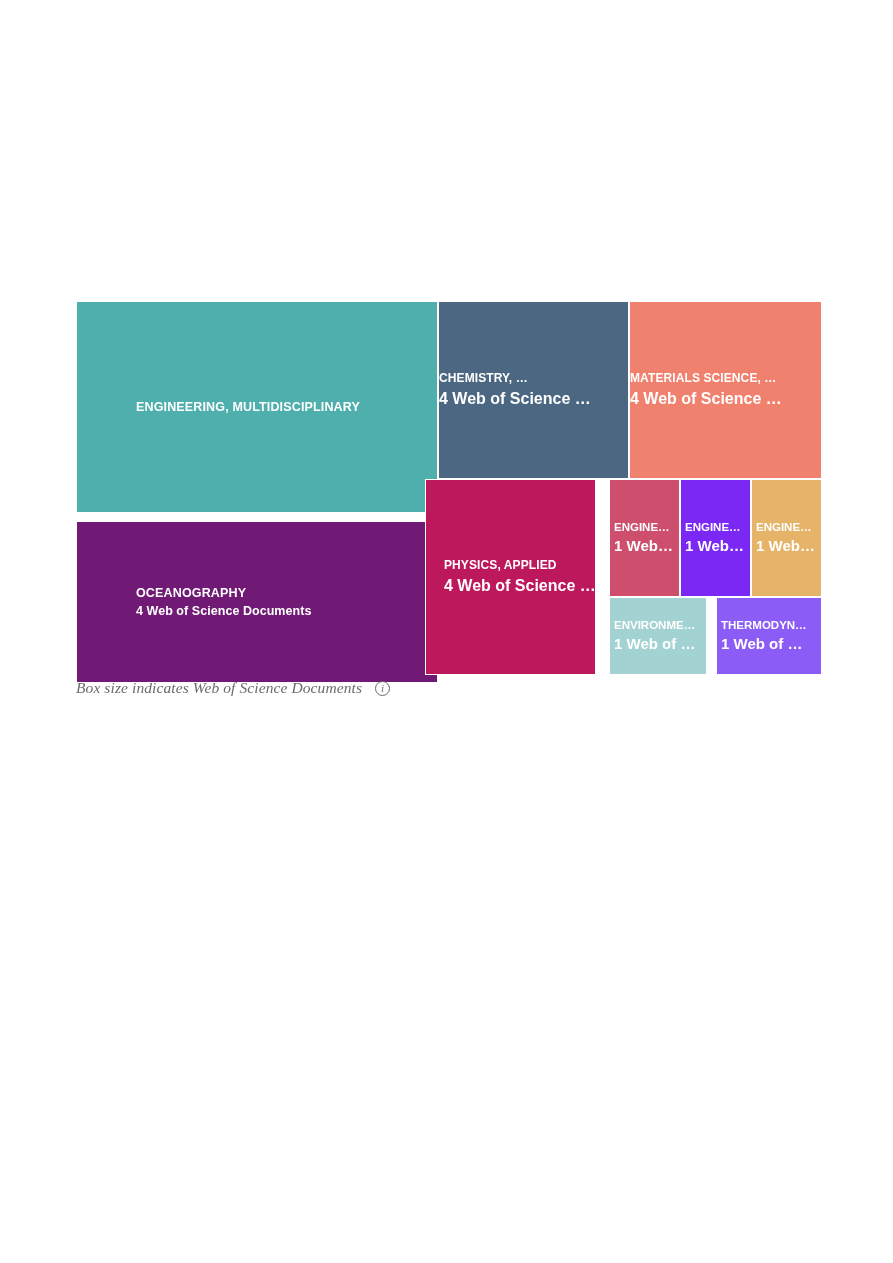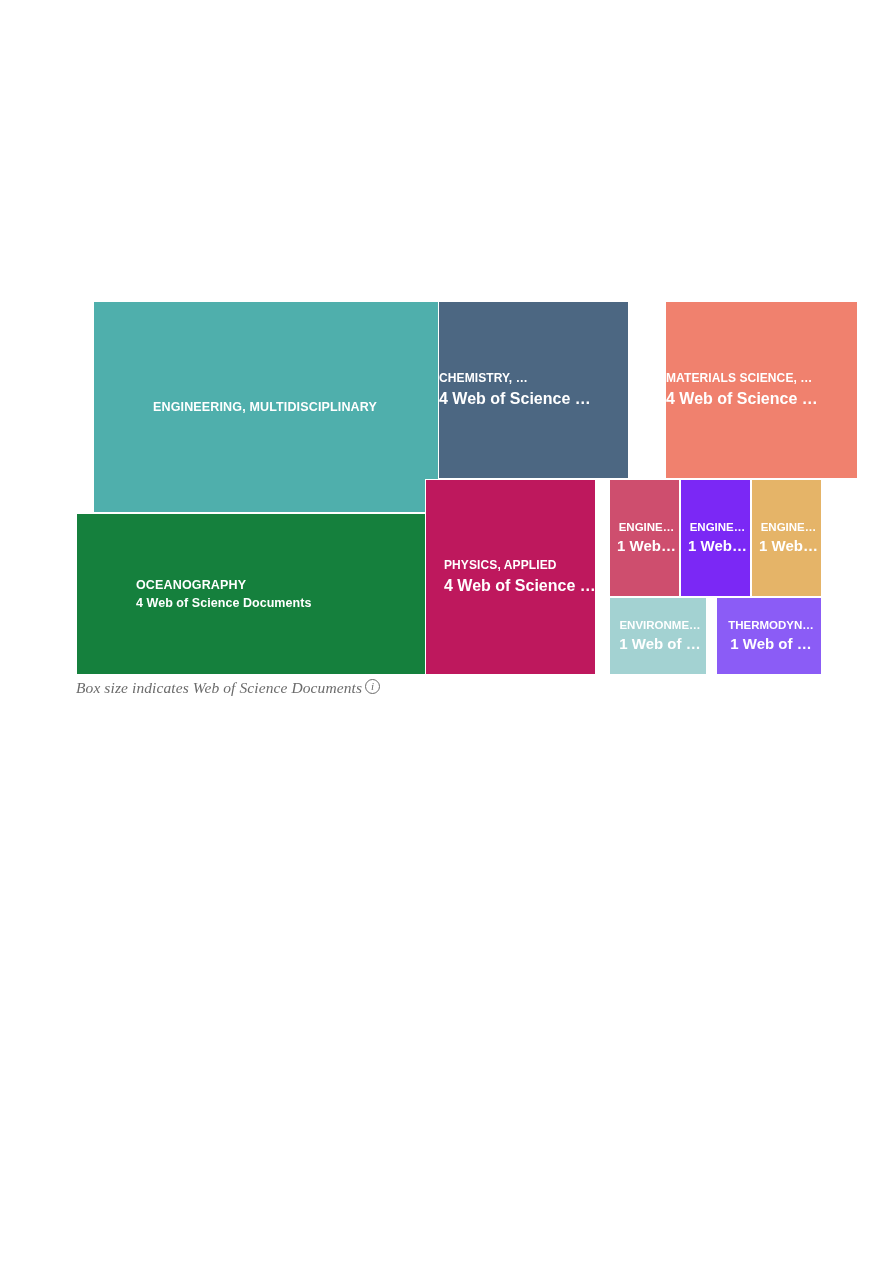--- a/index.html
+++ b/index.html
@@ -54,28 +54,29 @@
   .t-lg .tile-label { font-size: 12.5px; letter-spacing: 0.15px; }
   .t-lg .tile-value { font-size: 12.5px; letter-spacing: 0.05px; }
   .t-md .tile-label { font-size: 12px; letter-spacing: 0.1px; }
   .t-md .tile-value { font-size: 16px; }
   .t-sm .tile-label { font-size: 11.5px; }
   .t-sm .tile-value { font-size: 15px; }
 
   .pad-lg { padding-left: 59px; }
   .pad-md { }
   .pad-sm { padding-left: 18px; }
-  .pad-xs { padding-left: 4px; align-items: center; }
+  .pad-xs { padding-left: 4px; }
 
   .caption-row {
     position: absolute;
     left: 0px;
     top: 378px;
     display: flex;
-    gap: 1px;
+    align-items: center;
+    gap: 11px;
     white-space: nowrap;
   }
   .caption-text {
     font-family: "Liberation Serif", serif;
     font-style: italic;
     font-size: 15.5px;
     color: #6b6b6b;
     letter-spacing: 0.1px;
   }
   .info-icon {
@@ -95,35 +96,35 @@
     box-sizing: border-box;
   }
 </style>
 </head>
 <body>
 
 <div id="treemap-widget">
 
   <div class="treemap-plot">
 
-    <div class="tile t-lg pad-lg" style="left:17px; top:0px; width:362px; height:212px; background:#4FAFAC;">
+    <div class="tile t-lg pad-lg" style="left:0px; top:0px; width:362px; height:212px; background:#4FAFAC;">
       <div class="tile-label">ENGINEERING, MULTIDISCIPLINARY</div>
     </div>
 
-    <div class="tile t-lg pad-lg" style="left:0px; top:212px; width:362px; height:162px; background:#15803d;">
+    <div class="tile t-lg pad-lg" style="left:0px; top:220px; width:362px; height:162px; background:#701a75;">
       <div class="tile-label">OCEANOGRAPHY</div>
       <div class="tile-value">4 Web of Science Documents</div>
     </div>
 
     <div class="tile t-md pad-md" style="left:362px; top:0px; width:191px; height:178px; background:#4C6782;">
       <div class="tile-label">CHEMISTRY, …</div>
       <div class="tile-value">4 Web of Science …</div>
     </div>
 
-    <div class="tile t-md pad-md" style="left:553px; top:0px; width:193px; height:178px; background:#F0816E;margin-left:36px;">
+    <div class="tile t-md pad-md" style="left:553px; top:0px; width:193px; height:178px; background:#F0816E;">
       <div class="tile-label">MATERIALS SCIENCE, …</div>
       <div class="tile-value">4 Web of Science …</div>
     </div>
 
     <div class="tile t-md pad-sm" style="left:349px; top:178px; width:171px; height:196px; background:#be185d;">
       <div class="tile-label">PHYSICS, APPLIED</div>
       <div class="tile-value">4 Web of Science …</div>
     </div>
 
     <div class="tile t-sm pad-xs" style="left:533px; top:178px; width:71px; height:118px; background:#CE4E6E;">

